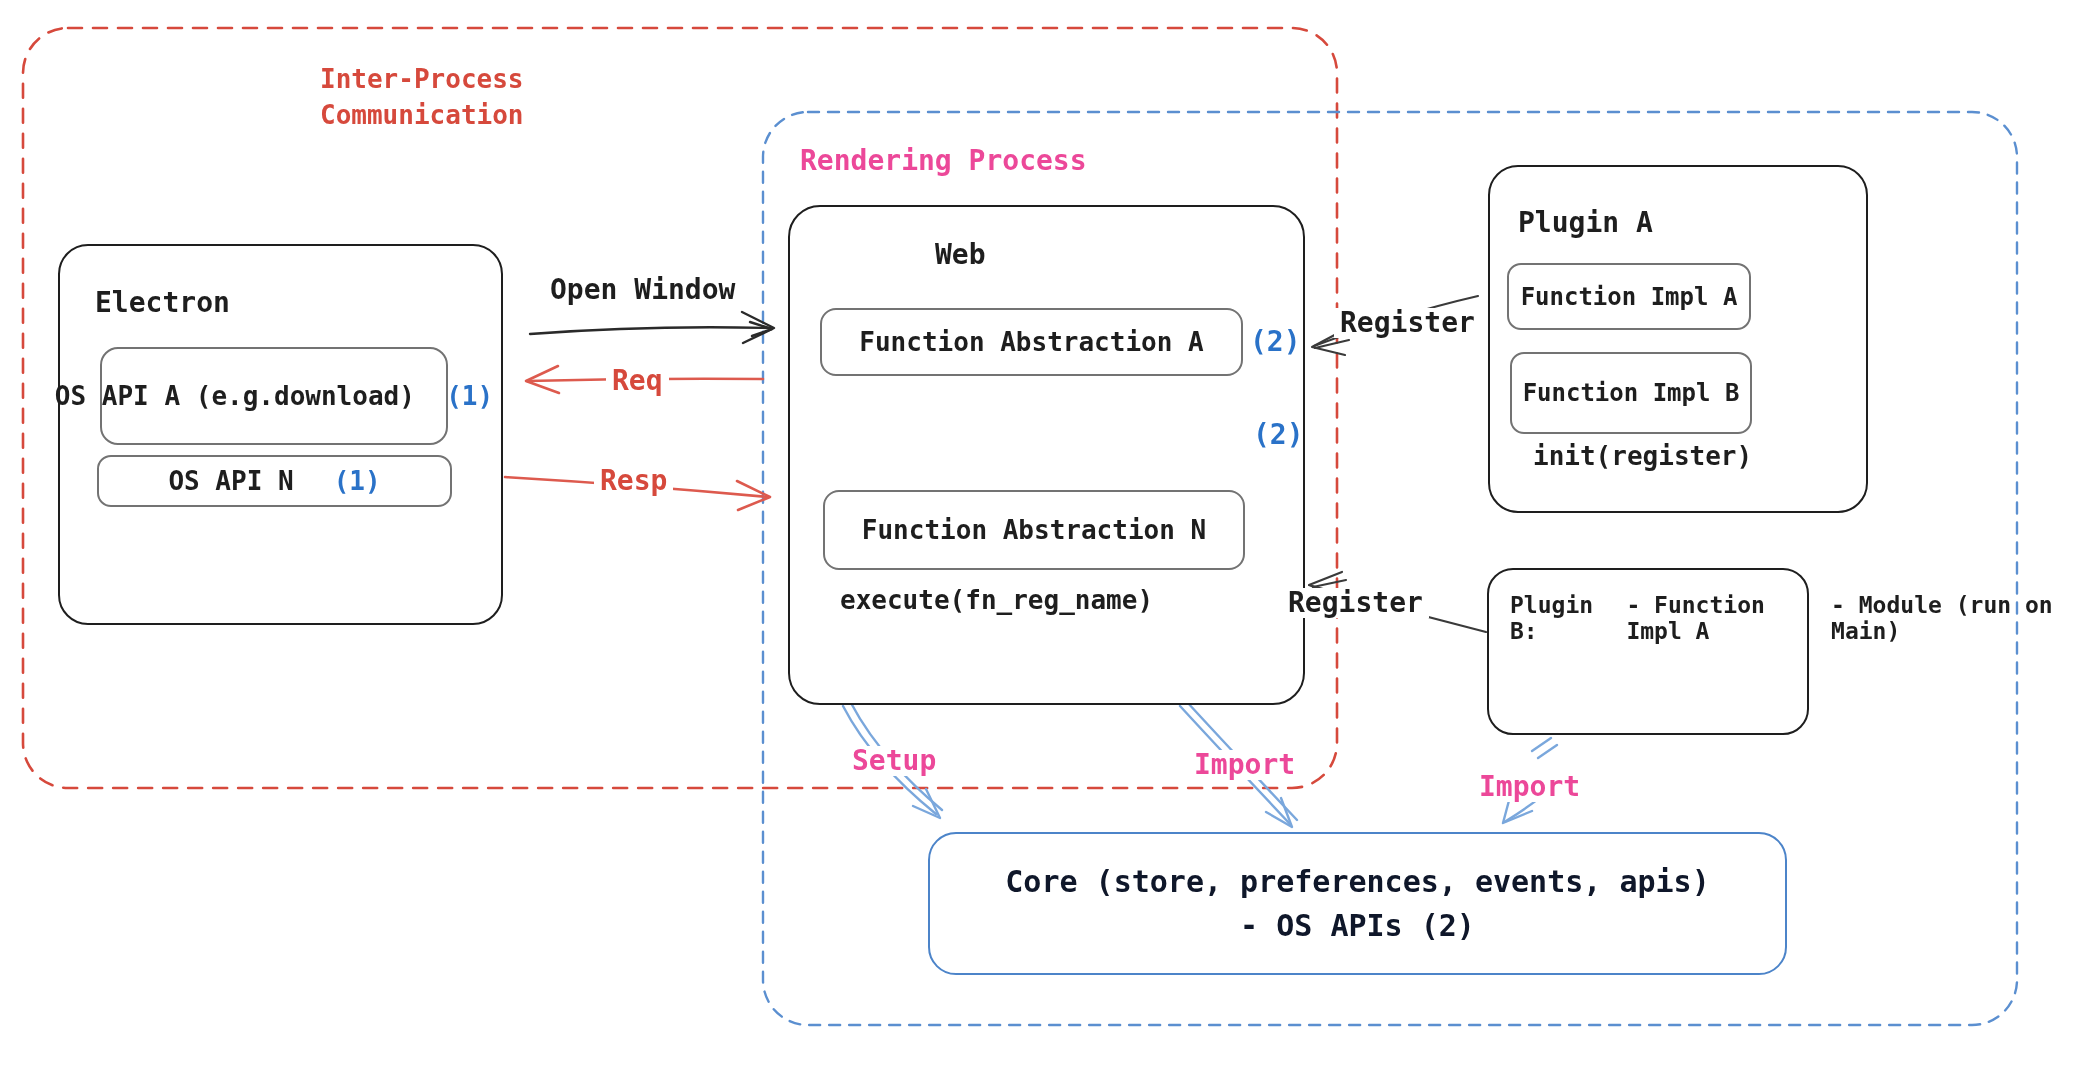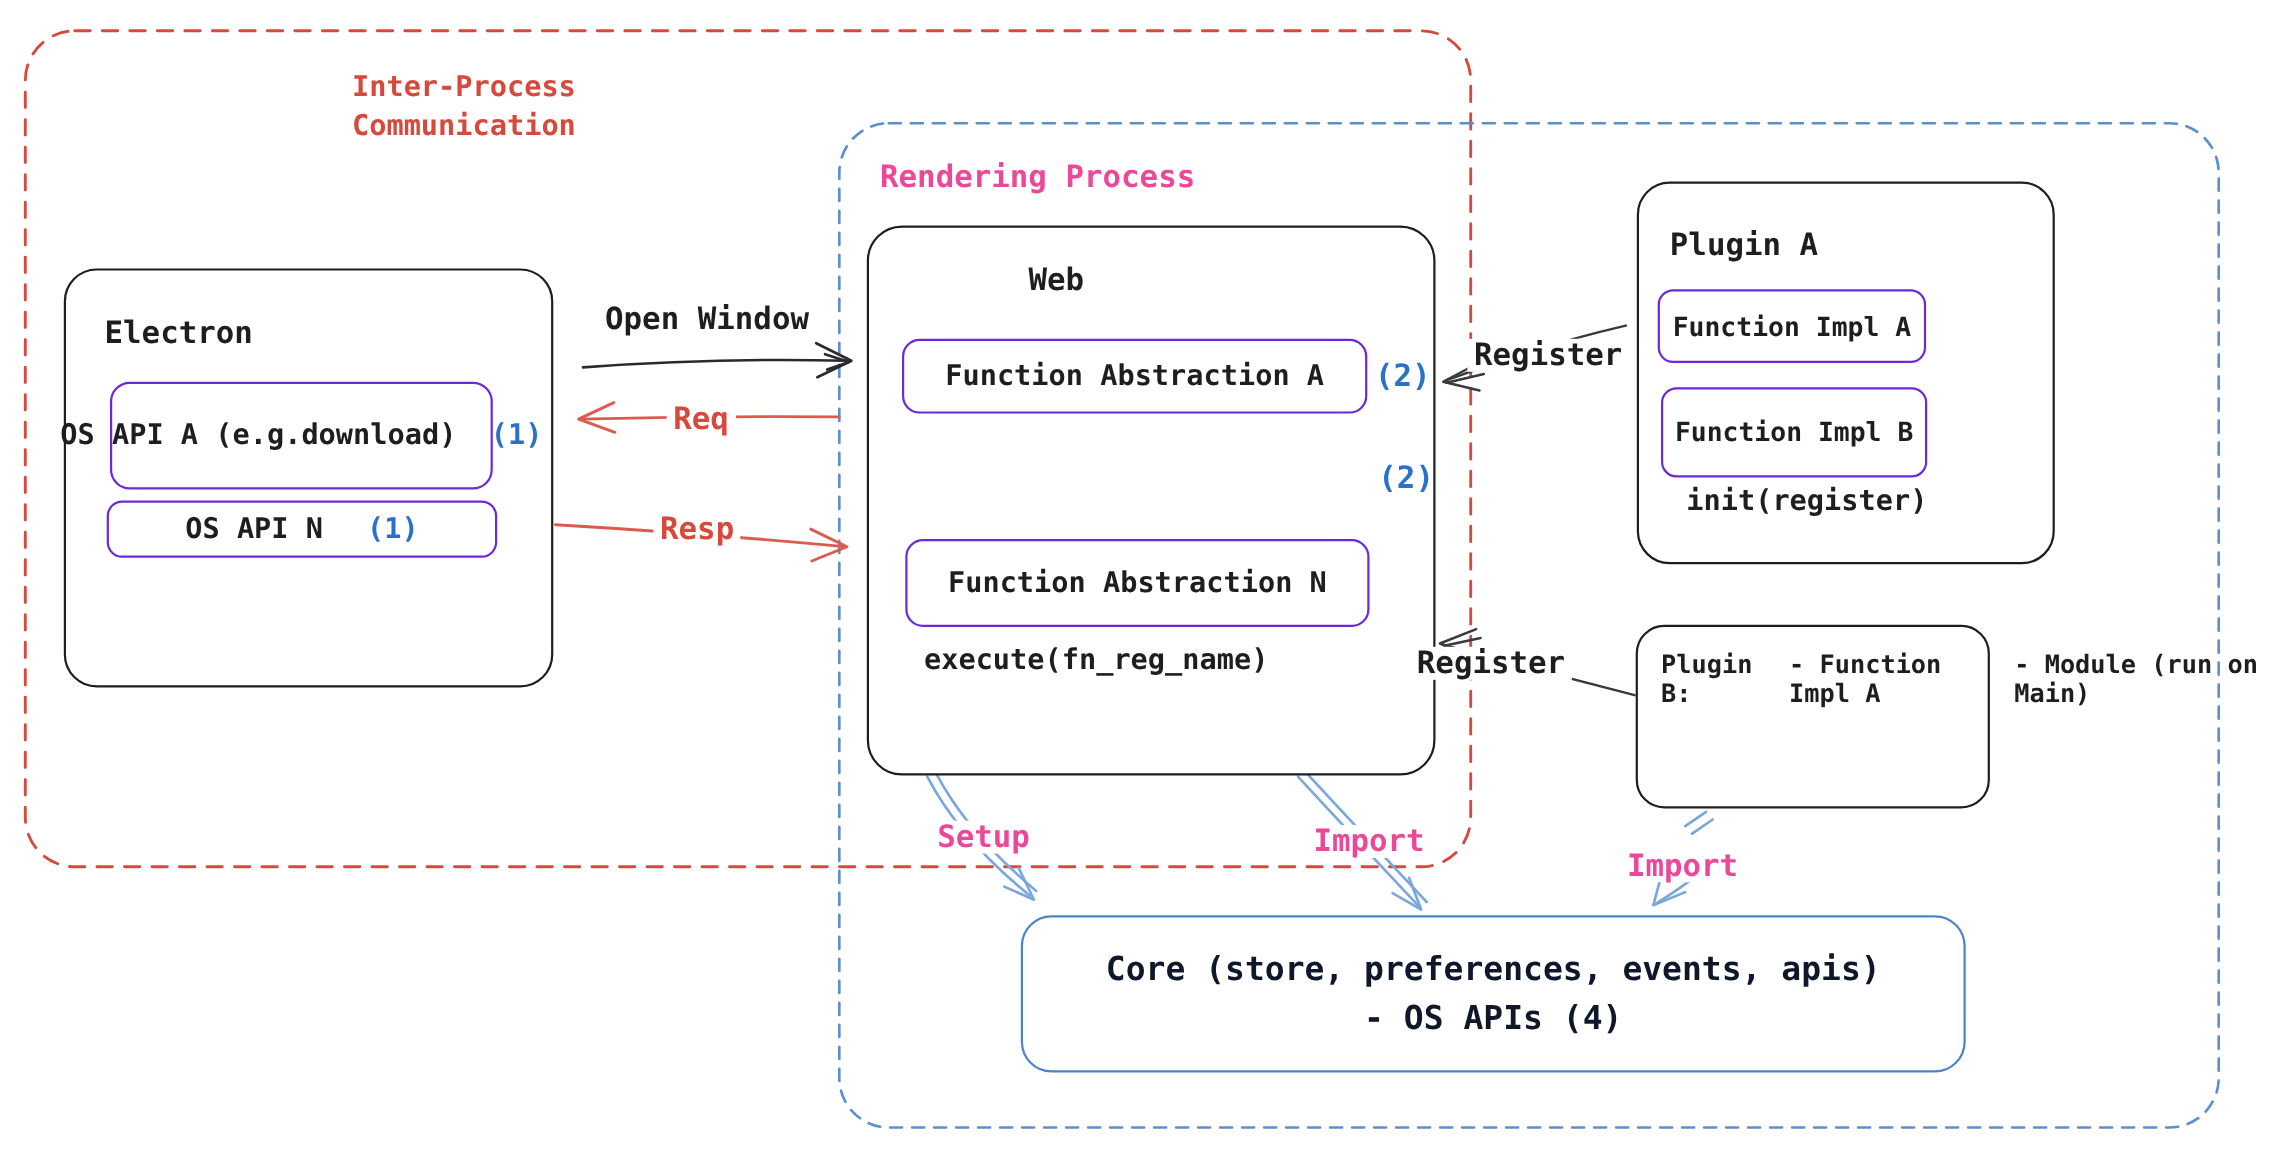--- a/index.html
+++ b/index.html
@@ -2,21 +2,21 @@
 <html><head>
 <meta charset="utf-8">
 <style>
   html,body{margin:0;padding:0;background:#ffffff;}
   #canvas{
     position:relative;width:2074px;height:1066px;background:#ffffff;overflow:hidden;
     font-family:"DejaVu Sans Mono","Liberation Mono",monospace;color:#1e1e1e;
   }
   #arrow-layer{position:absolute;left:0;top:0;width:2074px;height:1066px;z-index:1;}
   .box{position:absolute;background:#ffffff;border:2.2px solid #1e1e1e;box-sizing:border-box;z-index:2;}
-  .subbox{position:absolute;background:#ffffff;border:2px solid #6d28d9;box-sizing:border-box;z-index:3;
+  .subbox{position:absolute;background:#ffffff;border:2px solid #737373;box-sizing:border-box;z-index:3;
           display:flex;align-items:center;justify-content:center;white-space:nowrap;}
   .lbl{position:absolute;white-space:nowrap;font-weight:bold;z-index:4;}
   .on-line{background:#ffffff;padding:0 6px;}
   .t28{font-size:28px;line-height:30px;}
   .t26{font-size:26px;line-height:30px;}
   .t24{font-size:24px;line-height:28px;}
   .t23{font-size:23px;line-height:26px;}
   .red{color:#d6493c;}
   .blue{color:#ec4899;}
   .bluenum{color:#2a72c8;}
@@ -132,21 +132,21 @@
 
   <div class="box" style="left:1487px;top:568px;width:322px;height:167px;border-radius:26px;"></div>
   <div class="plugin-b-lines" style="left:1510px;top:592px;">
     <span class="t23">Plugin B:</span>
     <span class="t23">- Function Impl A</span>
     <span class="t23">- Module (run on Main)</span>
   </div>
 
   <div class="core-box" style="left:928px;top:832px;width:859px;height:143px;">
     <span class="core-line">Core (store, preferences, events, apis)</span>
-    <span class="core-line">- OS APIs (4)</span>
+    <span class="core-line">- OS APIs (2)</span>
   </div>
 
   <div class="lbl t28" style="left:550px;top:275px;">Open Window</div>
   <div class="lbl t28 red on-line" style="left:606px;top:366px;">Req</div>
   <div class="lbl t28 red on-line" style="left:594px;top:466px;">Resp</div>
   <div class="lbl t28 on-line" style="left:1334px;top:308px;">Register</div>
   <div class="lbl t28 on-line" style="left:1282px;top:588px;">Register</div>
   <div class="lbl t28 blue on-line" style="left:846px;top:746px;">Setup</div>
   <div class="lbl t28 blue on-line" style="left:1188px;top:750px;">Import</div>
   <div class="lbl t28 blue on-line" style="left:1473px;top:772px;">Import</div>

